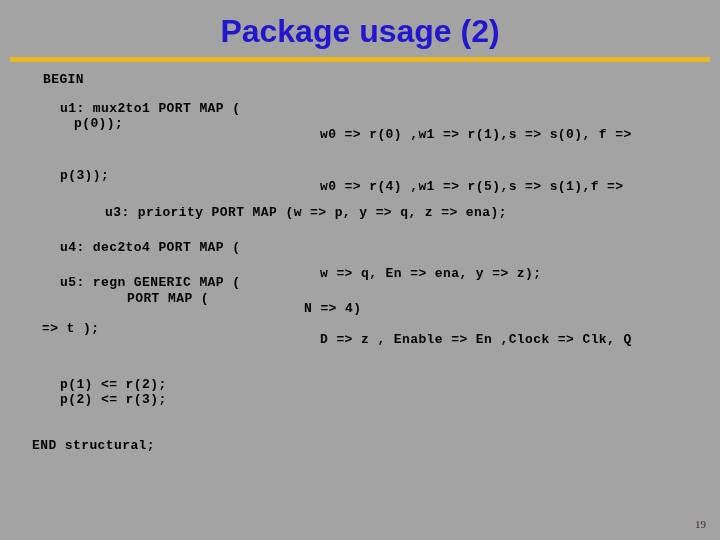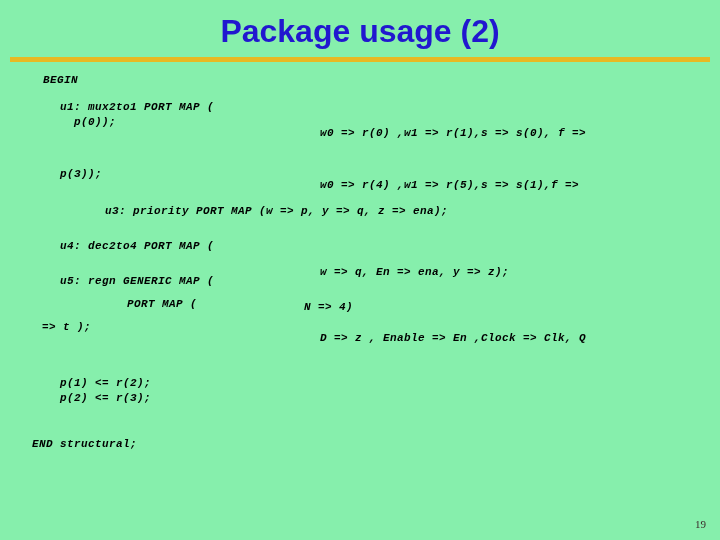--- a/index.html
+++ b/index.html
@@ -14,21 +14,21 @@
     overflow: hidden;
     font-family: "Liberation Sans", sans-serif;
   }
 
   #slide {
     position: absolute;
     left: 0;
     top: 0;
     width: 720px;
     height: 540px;
-    background: #86efac;
+    background: #a3a3a3;
   }
 
   #slide-title {
     position: absolute;
     left: 0;
     top: 12px;
     width: 720px;
     text-align: center;
     font-family: "Liberation Sans", sans-serif;
     font-size: 32px;
@@ -48,25 +48,24 @@
     background: #e8b923;
   }
 
   #code-body {
     position: absolute;
     left: 0;
     top: 68px;
     width: 720px;
     height: 400px;
     font-family: "Liberation Mono", "DejaVu Sans Mono", monospace;
-    font-size: 11px;
+    font-size: 13px;
     font-weight: bold;
     color: #000000;
     letter-spacing: 0.4px;
-    font-style: italic;
   }
 
   .code-line {
     position: absolute;
     white-space: pre;
     line-height: 14px;
   }
 
   .seg-left  { position: absolute; white-space: pre; }
   .seg-right { position: absolute; white-space: pre; margin-top: 26px; }
@@ -101,21 +100,21 @@
     <div class="seg-left" style="left:60px; top:100px;">p(3));</div>
 
     <div class="seg-left" style="left:105px; top:137px;">u3: priority PORT MAP (w =&gt; p, y =&gt; q, z =&gt; ena);</div>
 
     <div class="seg-left" style="left:60px; top:172px;">u4: dec2to4 PORT MAP (</div>
     <div class="seg-right" style="left:320px; top:172px;">w =&gt; q, En =&gt; ena, y =&gt; z);</div>
 
     <div class="seg-left" style="left:60px; top:207px;">u5: regn GENERIC MAP (</div>
     <div class="seg-right" style="left:304px; top:207px;">N =&gt; 4)</div>
 
-    <div class="seg-left" style="left:127px; top:230px;">PORT MAP (</div>
+    <div class="seg-left" style="left:127px; top:223px;">PORT MAP (</div>
     <div class="seg-right" style="left:320px; top:238px;">D =&gt; z , Enable =&gt; En ,Clock =&gt; Clk, Q</div>
     <div class="seg-left" style="left:42px; top:253px;">=&gt; t );</div>
 
     <div class="seg-left" style="left:60px; top:309px;">p(1) &lt;= r(2);</div>
     <div class="seg-left" style="left:60px; top:324px;">p(2) &lt;= r(3);</div>
 
     <div class="seg-left" style="left:32px; top:370px;">END structural;</div>
 
   </div>
 

